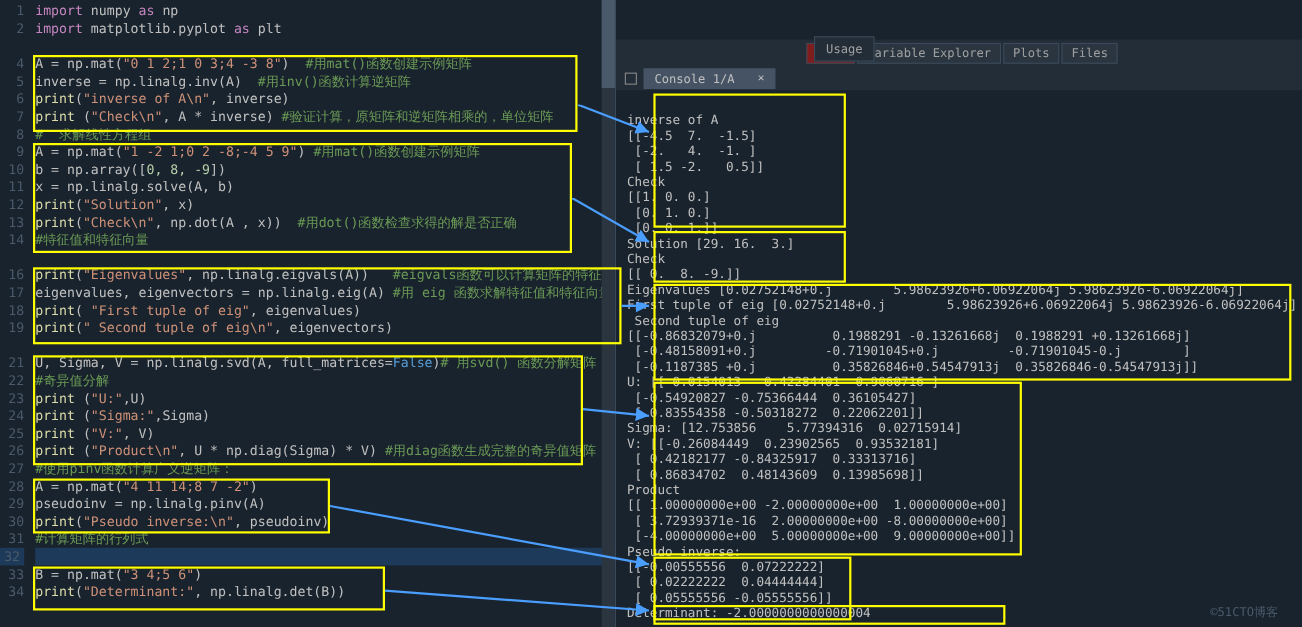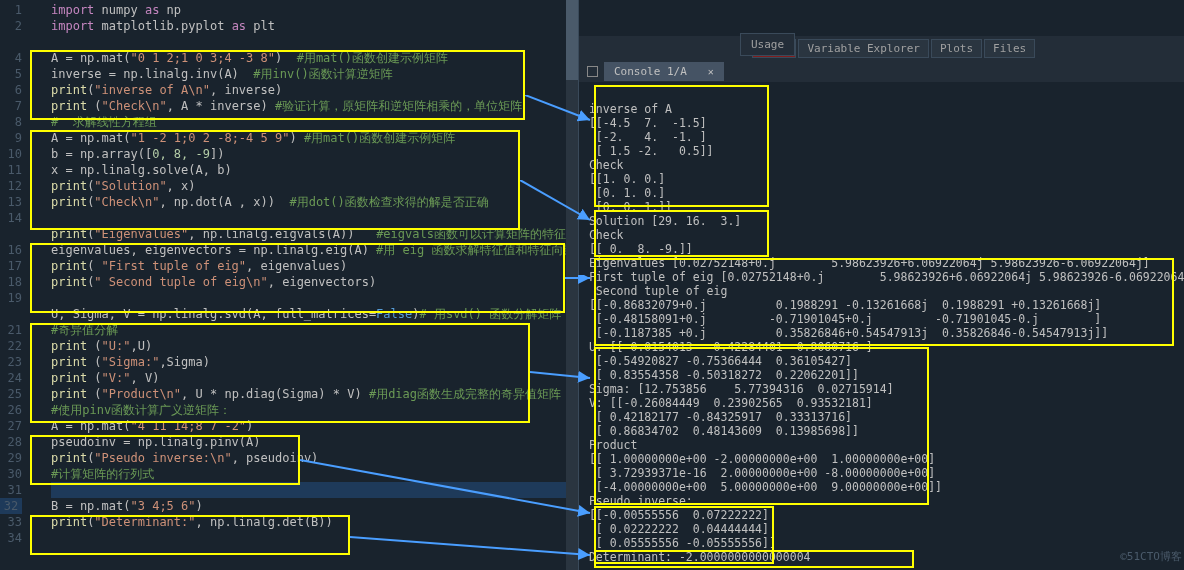--- a/index.html
+++ b/index.html
@@ -4,42 +4,42 @@
 <style>
 * { margin:0; padding:0; box-sizing:border-box; }
 body { background:#19232d; color:#c0c0c0; font-family:Consolas,monospace; font-size:12px; width:1184px; height:570px; overflow:hidden; position:relative; }
 .main { display:flex; height:570px; }
 .editor-pane { width:585px; background:#19232d; position:relative; border-right:1px solid #3a4a5a; }
 .right-pane { flex:1; background:#19232d; display:flex; flex-direction:column; }
 .scroll-track { position:absolute; right:0; top:0; width:12px; height:100%; background:#2a3540; }
 .scroll-thumb { background:#4a5a6a; width:100%; height:80px; position:absolute; top:0; }
 .gutter { width:28px; text-align:right; padding-right:6px; color:#4a5a6a; }
 .code-area { display:flex; padding-top:2px; }
-.code-lines { flex:1; padding-left:4px;margin-left:19px; }
+.code-lines { flex:1; padding-left:4px; }
 .line { height:16px; line-height:16px; white-space:pre; }
 .gutter-line { height:16px; line-height:16px; }
 .hl { background:#1e3a5a; display:block;text-align:center; }
 .kw2 { color:#c586c0; }
 .str { color:#ce9178; }
 .num { color:#b5cea8; }
 .fn { color:#dcdcaa; }
 .com { color:#6a9955; }
 .bool { color:#569cd6; }
 .tabbar { height:22px; background:#232d38; display:flex; align-items:center; padding-left:8px; }
 .tabbar-top { height:24px; background:#232d38; display:flex; justify-content:center; align-items:center; gap:2px; }
 .tab-btn { background:#2a3540; color:#a0a0a0; padding:2px 8px; font-size:11px; border:1px solid #3a4a5a; }
 .tab-btn.active { background:#7f1d1d; }
 .usage { position:absolute; top:0; left:740px; background:#232d38; padding:4px 10px; font-size:11px; color:#a0a0a0; border:1px solid #3a4a5a;margin-top:33px; }
 .console-tab { background:#455364; padding:3px 10px; font-size:11px; display:inline-flex; align-items:center; gap:21px; }
 .console-tab .x { font-size:10px; }
 .sq { width:11px; height:11px; border:1px solid #888; margin-right:6px; display:inline-block; }
 .console-out { flex:1; padding:6px 10px; color:#c0c0c0; font-size:11.5px; white-space:pre; position:relative; overflow:hidden; }
 .hlbox { position:absolute; border:2px solid #ffff00; pointer-events:none; z-index:50; }
 .arrow { position:absolute; z-index:60; pointer-events:none; }
-.watermark { position:absolute; right:2px; bottom:6px; color:#4a5a6a; font-size:11px; }
+.watermark { position:absolute; right:22px; bottom:6px; color:#4a5a6a; font-size:11px; }
 </style>
 </head>
 <body>
 
 <div class="usage">Usage</div>
 
 <div class="main">
   <div class="editor-pane">
     <div class="code-area">
       <div class="gutter">
@@ -85,20 +85,21 @@
         <div class="line"><span>A = np.mat(</span><span class="str">"0 1 2;1 0 3;4 -3 8"</span><span>)  </span><span class="com">#用mat()函数创建示例矩阵</span></div>
         <div class="line"><span>inverse = np.linalg.inv(A)  </span><span class="com">#用inv()函数计算逆矩阵</span></div>
         <div class="line"><span class="fn">print</span><span>(</span><span class="str">"inverse of A\n"</span><span>, inverse)</span></div>
         <div class="line"><span class="fn">print </span><span>(</span><span class="str">"Check\n"</span><span>, A * inverse) </span><span class="com">#验证计算，原矩阵和逆矩阵相乘的，单位矩阵</span></div>
         <div class="line"><span class="com">#  求解线性方程组</span></div>
         <div class="line"><span>A = np.mat(</span><span class="str">"1 -2 1;0 2 -8;-4 5 9"</span><span>) </span><span class="com">#用mat()函数创建示例矩阵</span></div>
         <div class="line"><span>b = np.array([</span><span class="num">0, 8, -9</span><span>])</span></div>
         <div class="line"><span>x = np.linalg.solve(A, b)</span></div>
         <div class="line"><span class="fn">print</span><span>(</span><span class="str">"Solution"</span><span>, x)</span></div>
         <div class="line"><span class="fn">print</span><span>(</span><span class="str">"Check\n"</span><span>, np.dot(A , x))  </span><span class="com">#用dot()函数检查求得的解是否正确</span></div>
+        <div class="line"><span class="com">#特征值和特征向量</span></div>
         <div class="line"></div>
         <div class="line"><span class="fn">print</span><span>(</span><span class="str">"Eigenvalues"</span><span>, np.linalg.eigvals(A))   </span><span class="com">#eigvals函数可以计算矩阵的特征值</span></div>
         <div class="line"><span>eigenvalues, eigenvectors = np.linalg.eig(A) </span><span class="com">#用 eig 函数求解特征值和特征向量</span></div>
         <div class="line"><span class="fn">print</span><span>( </span><span class="str">"First tuple of eig"</span><span>, eigenvalues)</span></div>
         <div class="line"><span class="fn">print</span><span>(</span><span class="str">" Second tuple of eig\n"</span><span>, eigenvectors)</span></div>
         <div class="line"></div>
         <div class="line"><span>U, Sigma, V = np.linalg.svd(A, full_matrices=</span><span class="bool">False</span><span>)</span><span class="com"># 用svd() 函数分解矩阵</span></div>
         <div class="line"><span class="com">#奇异值分解</span></div>
         <div class="line"><span class="fn">print </span><span>(</span><span class="str">"U:"</span><span>,U)</span></div>
         <div class="line"><span class="fn">print </span><span>(</span><span class="str">"Sigma:"</span><span>,Sigma)</span></div>

